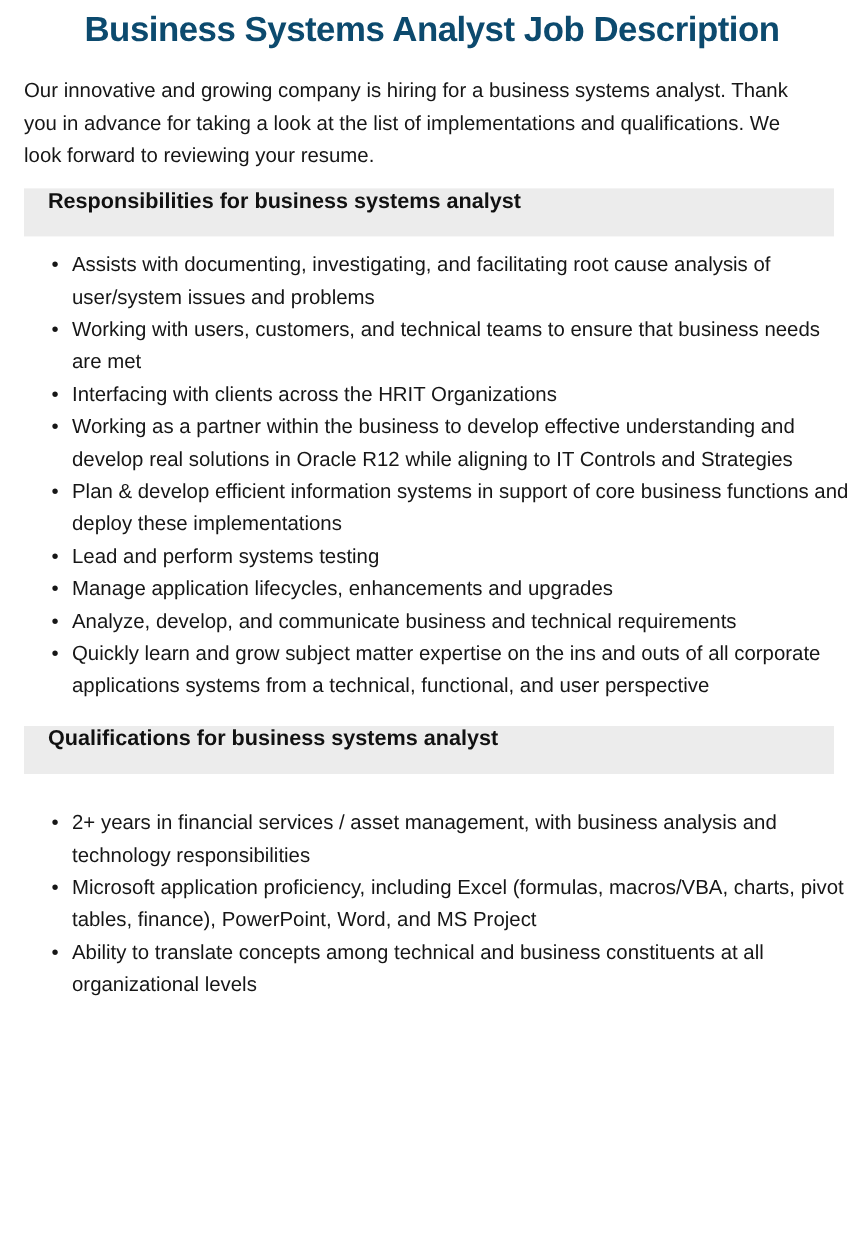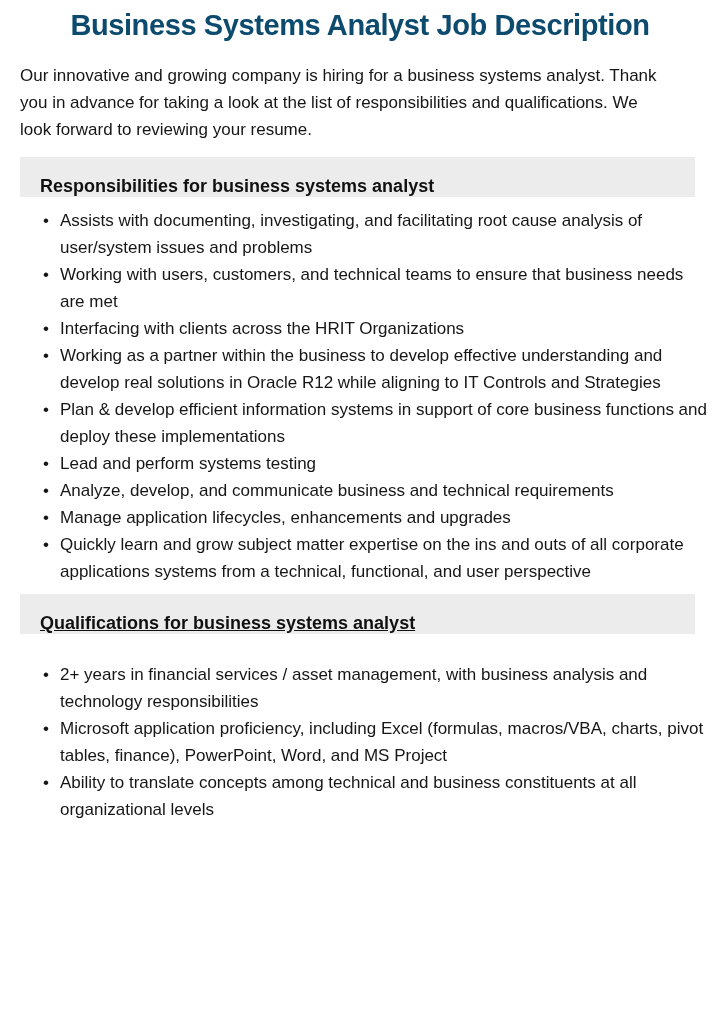--- a/index.html
+++ b/index.html
@@ -32,30 +32,29 @@
     margin: 18px 60px 0 20px;
     font-size: 17px;
     line-height: 27px;
     letter-spacing: 0;
   }
   .section-bar {
     margin: 14px 25px 0 20px;
     height: 40px;
     background: #ececec;
     display: flex;
-    align-items: flex-end;
+    align-items: flex-start;
     box-sizing: border-box;
     padding-left: 20px;
     font-size: 18px;
     font-weight: bold;
     color: #111111;
   }
   .section--qualifications .section-bar {
-    margin-top: 9px;
-    text-decoration: underline;
+    margin-top: 20px;
   }
   .bullet-list {
     list-style: none;
     margin: 10px 10px 0 20px;
     padding: 0 0 0 40px;
     font-size: 17px;
     line-height: 27px;
   }
   .section--qualifications .bullet-list {
     margin-top: 27px;
@@ -72,35 +71,35 @@
     color: #161616;
   }
 </style>
 </head>
 <body>
 
 <div class="page">
 
   <h1 class="title">Business Systems Analyst Job Description</h1>
 
-  <p class="intro">Our innovative and growing company is hiring for a business systems analyst. Thank you in advance for taking a look at the list of responsibilities and qualifications. We look forward to reviewing your resume.</p>
+  <p class="intro">Our innovative and growing company is hiring for a business systems analyst. Thank you in advance for taking a look at the list of implementations and qualifications. We look forward to reviewing your resume.</p>
 
   <section class="section section--responsibilities">
     <div class="section-bar">
       <span>Responsibilities for business systems analyst</span>
     </div>
     <ul class="bullet-list">
       <li>Assists with documenting, investigating, and facilitating root cause analysis of user/system issues and problems</li>
       <li>Working with users, customers, and technical teams to ensure that business needs are met</li>
       <li>Interfacing with clients across the HRIT Organizations</li>
       <li>Working as a partner within the business to develop effective understanding and develop real solutions in Oracle R12 while aligning to IT Controls and Strategies</li>
       <li>Plan &amp; develop efficient information systems in support of core business functions and deploy these implementations</li>
       <li>Lead and perform systems testing</li>
+      <li>Manage application lifecycles, enhancements and upgrades</li>
       <li>Analyze, develop, and communicate business and technical requirements</li>
-      <li>Manage application lifecycles, enhancements and upgrades</li>
       <li>Quickly learn and grow subject matter expertise on the ins and outs of all corporate applications systems from a technical, functional, and user perspective</li>
     </ul>
   </section>
 
   <section class="section section--qualifications">
     <div class="section-bar">
       <span>Qualifications for business systems analyst</span>
     </div>
     <ul class="bullet-list">
       <li>2+ years in financial services / asset management, with business analysis and technology responsibilities</li>

